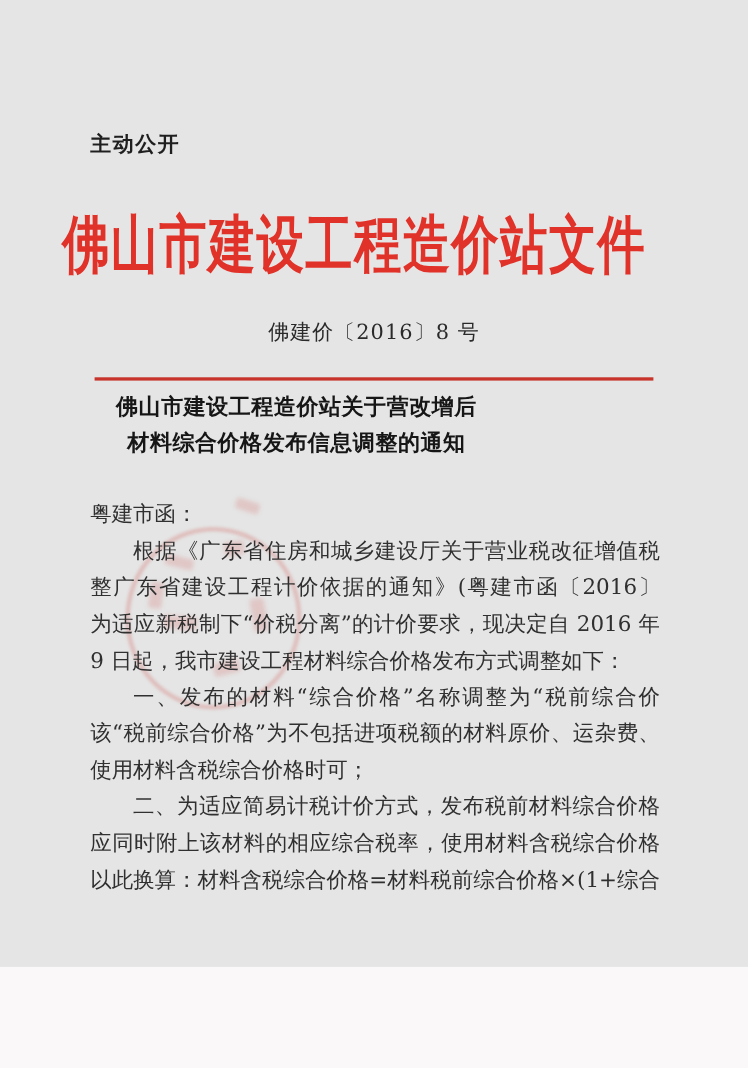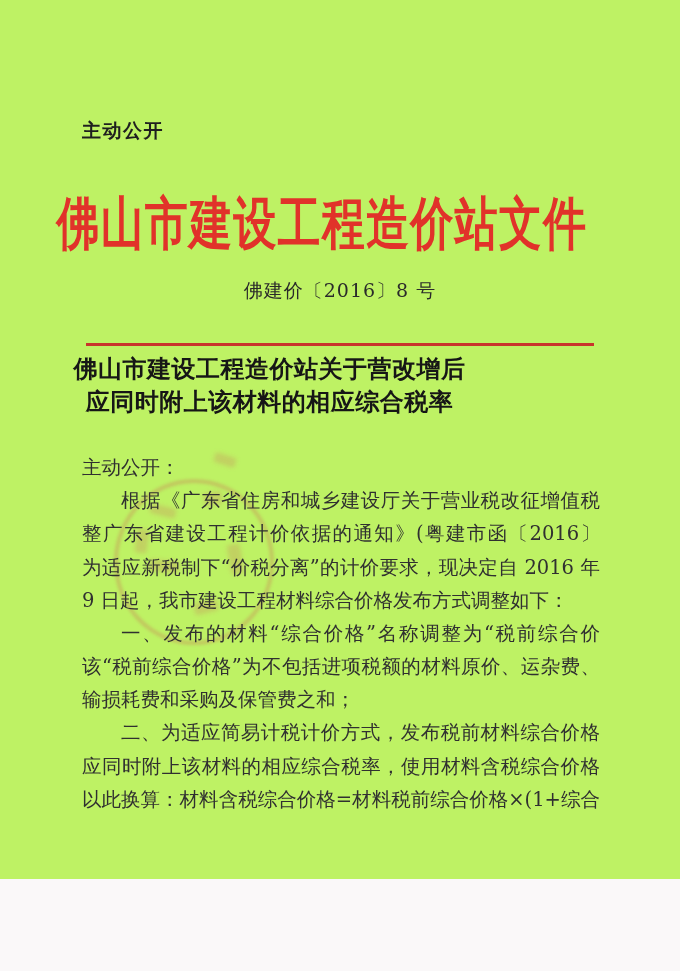--- a/index.html
+++ b/index.html
@@ -1,19 +1,19 @@
 <!DOCTYPE html>
 <html><head>
 <meta charset="utf-8">
 <style>
   html,body{margin:0;padding:0;background:#fefefe;}
   .page{
     position:relative;
     width:680px;height:971px;
-    background:#bef264;
+    background:#e5e5e5;
     overflow:hidden;
     font-family:"DejaVu Serif",serif;
   }
   
   .classification{
     position:absolute;left:82px;top:118px;
     font-family:"DejaVu Sans",sans-serif;
     font-weight:bold;font-size:19px;letter-spacing:1.5px;
     color:#1f1f1f;
   }
@@ -23,36 +23,36 @@
     display:flex;justify-content:center;
   }
   .letterhead{
     font-family:"DejaVu Serif",serif;
     font-weight:bold;font-size:57px;line-height:66px;
     color:#e1322a;white-space:nowrap;letter-spacing:2px;
     transform:scaleX(0.75);transform-origin:center;
   }
   
   .doc-number{
-    position:absolute;top:278px;left:0;width:680px;
+    position:absolute;top:289px;left:0;width:680px;
     text-align:center;
     font-size:19px;color:#2a2a2a;letter-spacing:1px;
     font-family:"DejaVu Serif",serif;
   }
   
   .red-line{
     position:absolute;left:86px;top:343px;width:508px;height:3px;
     background:#c8342c;
   }
   
   .notice-title{
     position:absolute;top:353px;left:0;width:539px;
     text-align:center;
     font-family:"DejaVu Sans",sans-serif;
-    font-weight:bold;font-size:24px;line-height:33px;
+    font-weight:bold;font-size:20px;line-height:33px;
     color:#161616;letter-spacing:0.5px;
     z-index:2;
   }
   
   .seal{
     position:absolute;left:0;top:0;z-index:1;pointer-events:none;
   }
   .seal-ring{
     position:absolute;left:114px;top:479px;width:152px;height:158px;
     border:4px solid rgba(205,88,82,0.28);
@@ -105,43 +105,43 @@
   <div class="letterhead-wrap">
     <div class="letterhead">佛山市建设工程造价站文件</div>
   </div>
 
   <div class="doc-number">佛建价〔2016〕8 号</div>
 
   <div class="red-line"></div>
 
   <div class="notice-title">
     <div>佛山市建设工程造价站关于营改增后</div>
-    <div>应同时附上该材料的相应综合税率</div>
+    <div>材料综合价格发布信息调整的通知</div>
   </div>
 
   <div class="seal">
     <div class="seal-ring"></div>
     <div class="sb sb1"></div>
     <div class="sb sb2"></div>
     <div class="sb sb3"></div>
     <div class="sb sb4"></div>
     <div class="sb sb5"></div>
     <div class="sb sb6"></div>
     <div class="sb sb7"></div>
   </div>
 
   <div class="doc-body">
-    <div class="ln">主动公开：</div>
+    <div class="ln">粤建市函：</div>
     <div class="ln ind jfy">根据《广东省住房和城乡建设厅关于营业税改征增值税后调</div>
     <div class="ln jfy">整广东省建设工程计价依据的通知》(粤建市函〔2016〕1113 号)，</div>
     <div class="ln jfy">为适应新税制下“价税分离”的计价要求，现决定自 2016 年 5 月</div>
     <div class="ln">9 日起，我市建设工程材料综合价格发布方式调整如下：</div>
     <div class="ln ind jfy">一、发布的材料“综合价格”名称调整为“税前综合价格”，</div>
     <div class="ln jfy">该“税前综合价格”为不包括进项税额的材料原价、运杂费、运</div>
-    <div class="ln">输损耗费和采购及保管费之和；</div>
+    <div class="ln">使用材料含税综合价格时可；</div>
     <div class="ln ind jfy">二、为适应简易计税计价方式，发布税前材料综合价格时，</div>
     <div class="ln jfy">应同时附上该材料的相应综合税率，使用材料含税综合价格时可</div>
     <div class="ln jfy">以此换算：材料含税综合价格=材料税前综合价格×(1+综合税率)。</div>
   </div>
 
   <div class="bottom-strip"></div>
 
 </div>
 
 </body></html>

